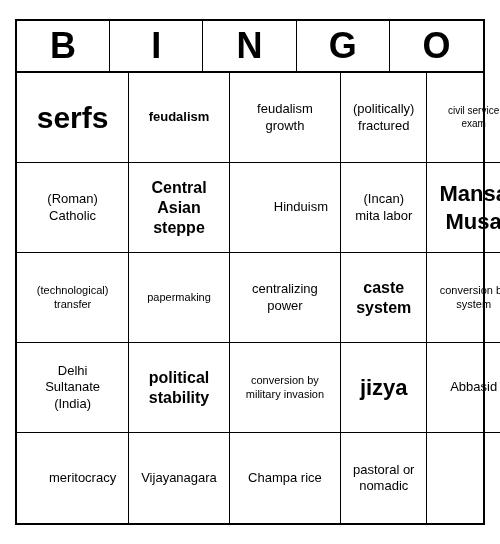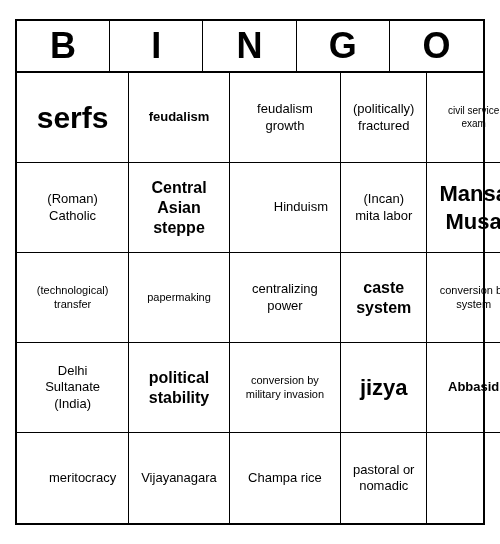--- a/index.html
+++ b/index.html
@@ -130,21 +130,21 @@
       <div class="bingo-cell">
         <span style="font-size: 16px; font-weight: bold; text-align: center; line-height: 1.25;">political stability</span>
       </div>
       <div class="bingo-cell">
         <span style="font-size: 11px; font-weight: normal; text-align: center; line-height: 1.25;">conversion by military invasion</span>
       </div>
       <div class="bingo-cell">
         <span style="font-size: 22px; font-weight: bold; text-align: center; line-height: 1.25;">jizya</span>
       </div>
       <div class="bingo-cell">
-        <span style="font-size: 13px; font-weight: bold; text-align: center; line-height: 1.25;">Abbasid</span>
+        <span style="font-size: 13px; font-weight: normal; text-align: center; line-height: 1.25;">Abbasid</span>
       </div>
       <div class="bingo-cell">
         <span style="font-size: 13px; font-weight: normal; text-align: center; line-height: 1.25; margin-left: 20px;">meritocracy</span>
       </div>
       <div class="bingo-cell">
         <span style="font-size: 13px; font-weight: normal; text-align: center; line-height: 1.25;">Vijayanagara</span>
       </div>
       <div class="bingo-cell">
         <span style="font-size: 13px; font-weight: normal; text-align: center; line-height: 1.25;">Champa rice</span>
       </div>

